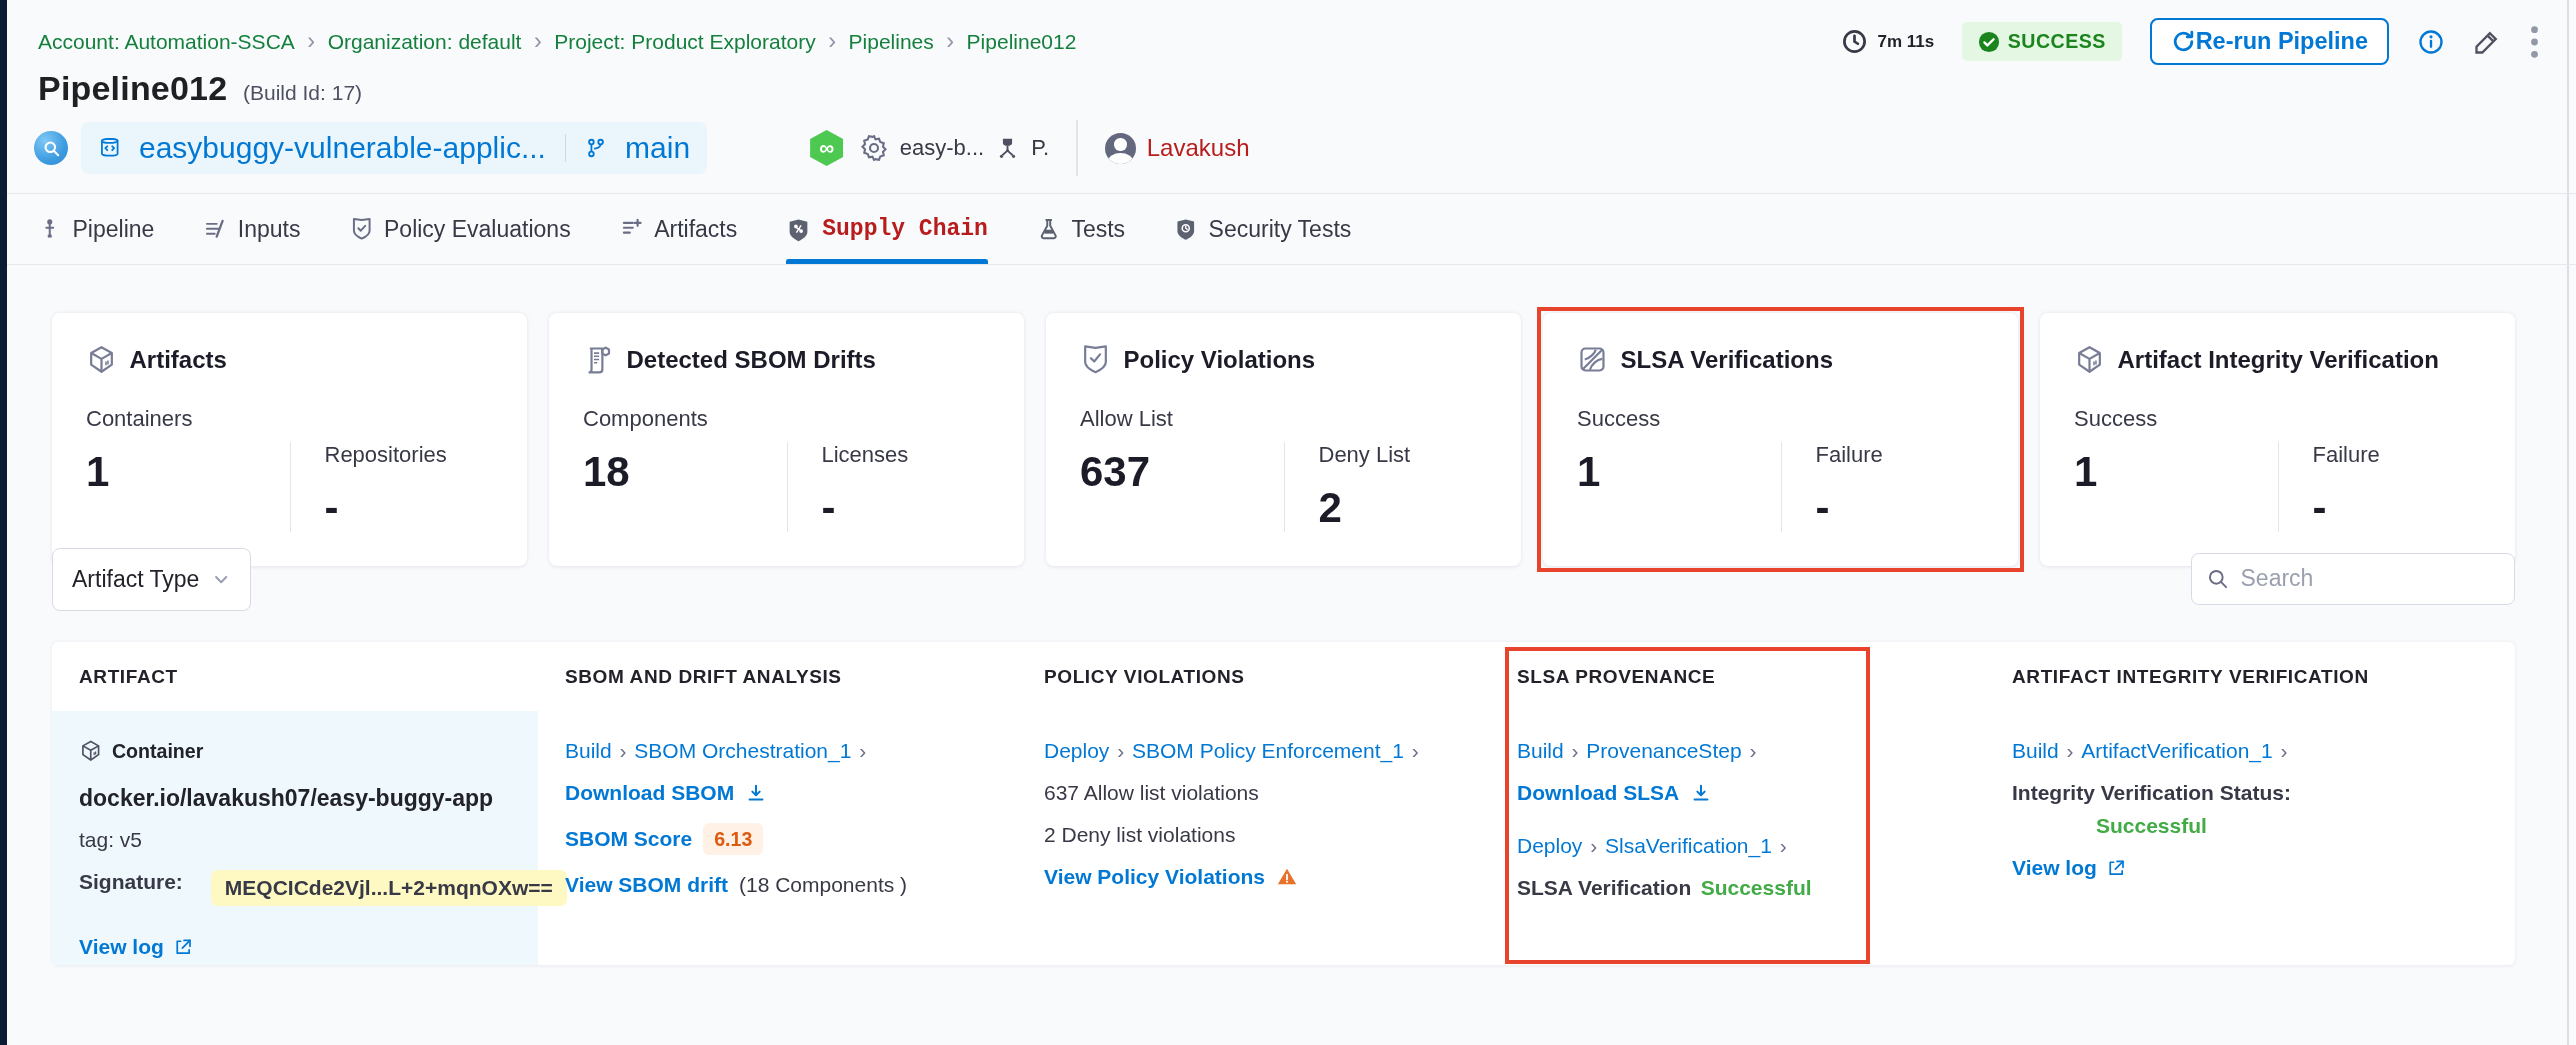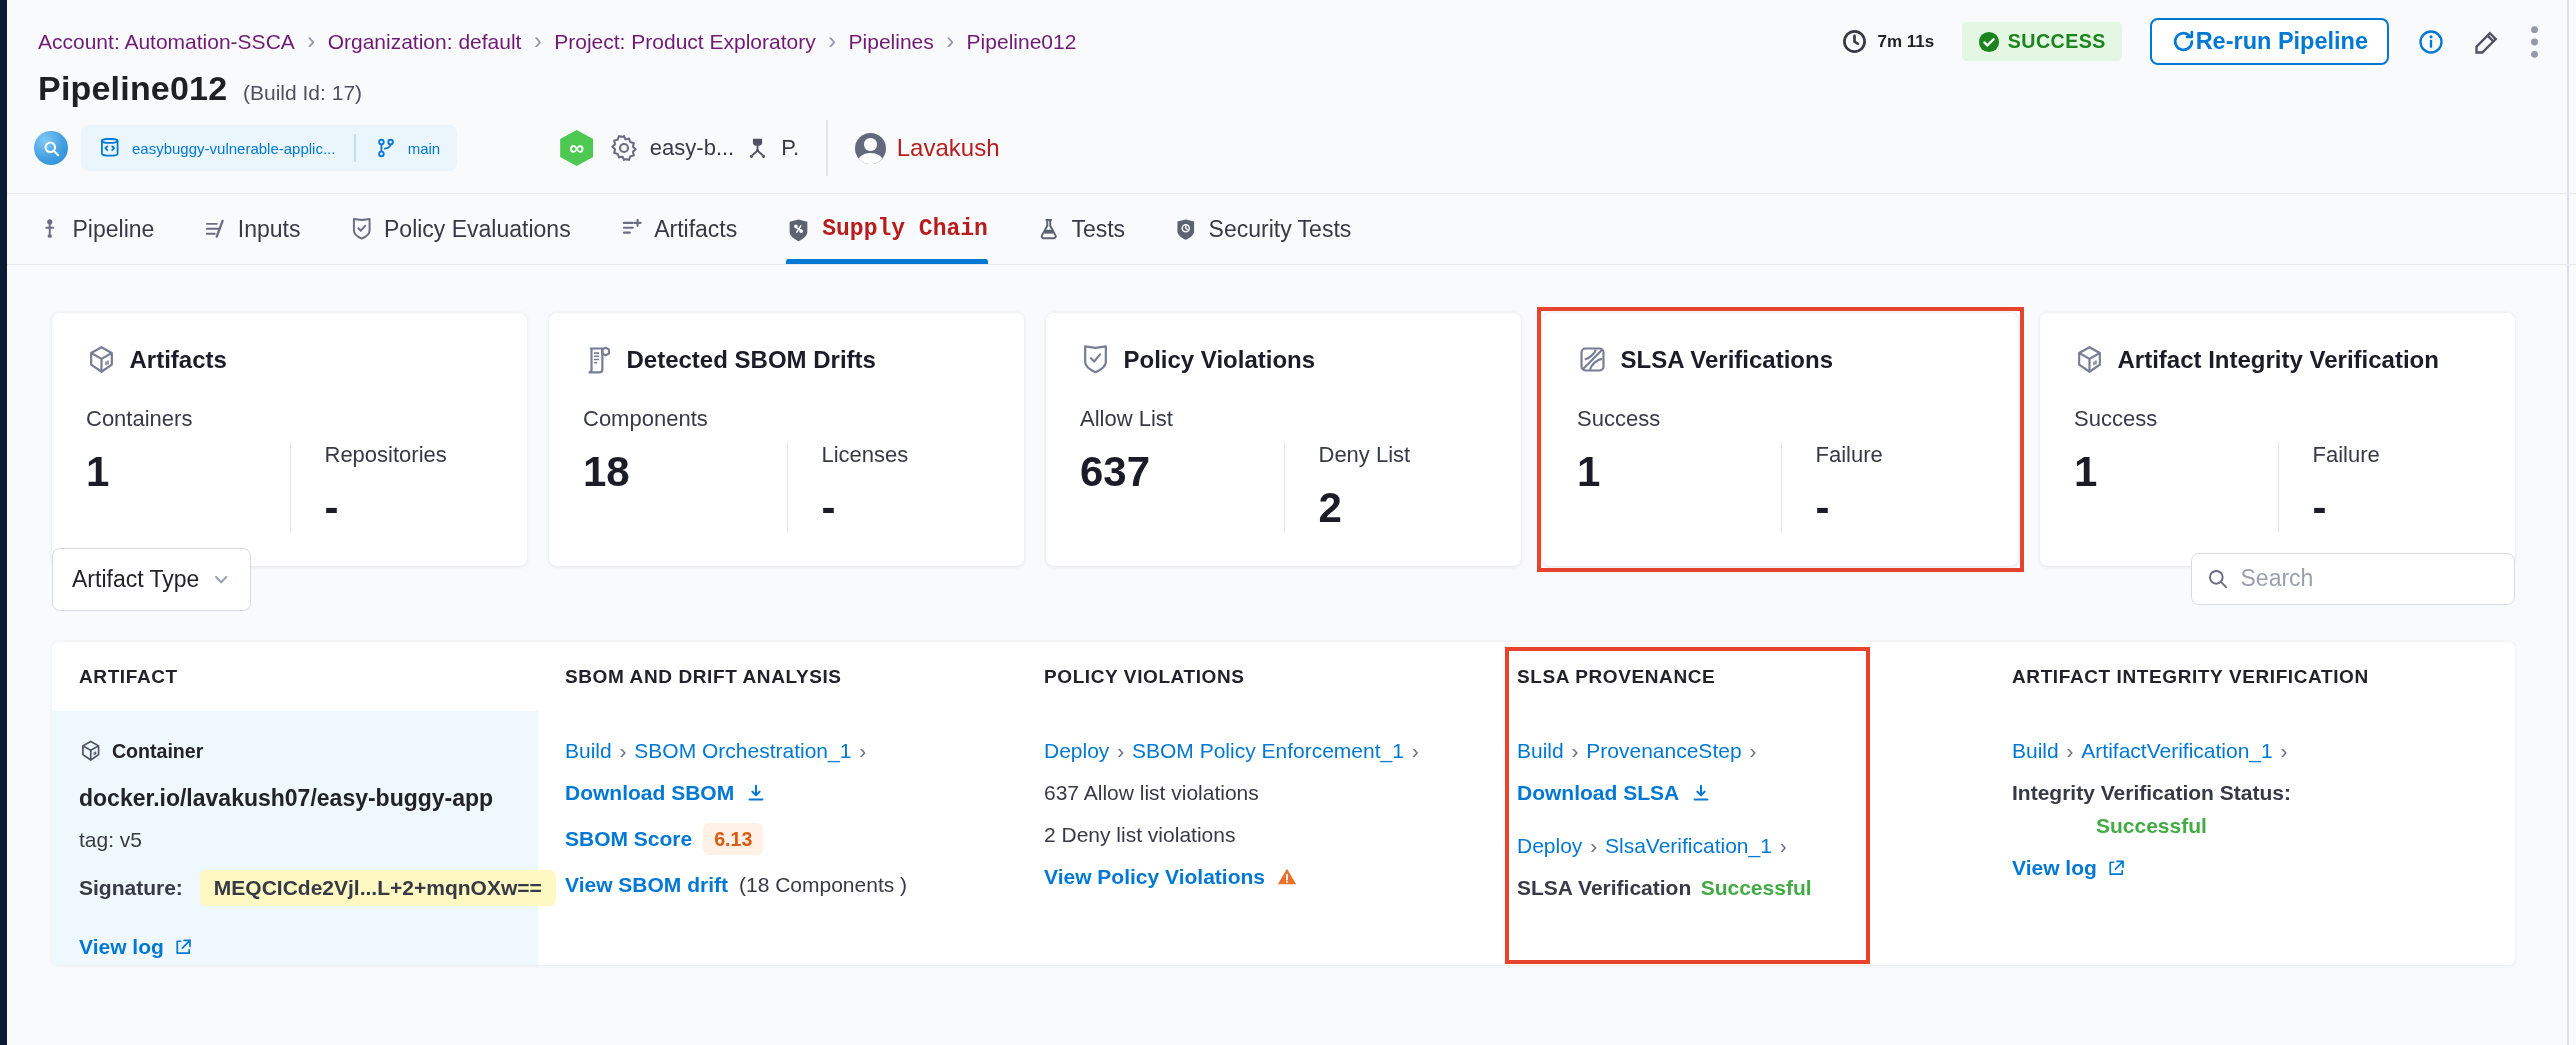--- a/index.html
+++ b/index.html
@@ -6,40 +6,40 @@
   html,body { width:2576px; height:1045px; }
   body { font-family:"Liberation Sans", sans-serif; background:#F6F8FB; color:#22222A; overflow:hidden; }
   .page { position:relative; width:2576px; height:1045px; background:#F8FAFC; }
 
   .left-edge { position:absolute; left:0; top:0; bottom:0; width:7px; background:#0B1B32; z-index:9; }
   .right-line { position:absolute; right:7px; top:0; bottom:0; width:1.6px; background:#DCDFE6; }
 
   
   .topbar { position:absolute; top:17px; left:38px; right:36px; height:49px; display:flex; justify-content:space-between; align-items:center; }
   .breadcrumb { display:flex; align-items:center; font-size:21px; }
-  .breadcrumb a { color:#701a75; text-decoration:none; cursor:pointer; }
+  .breadcrumb a { color:#15803d; text-decoration:none; cursor:pointer; }
   .crumb-sep { color:#9293AB; font-size:23.5px; margin:0 12.5px; line-height:1; }
   .top-actions { display:flex; align-items:center; gap:28px; }
   .duration { display:flex; align-items:center; gap:9.4px; font-size:17px; font-weight:700; color:#22222A; }
   .status-badge { display:flex; align-items:center; gap:7.8px; background:#E3F7E3; border-radius:4.7px; padding:7.8px 15.7px; }
   .status-badge span { font-size:19.6px; font-weight:700; color:#1B841D; letter-spacing:0.5px; }
   .rerun-btn { display:flex; align-items:center; background:#fff; border:2.4px solid #0278D5; border-radius:7.8px; padding:7.8px 19px; cursor:pointer; }
   .rerun-btn span { font-size:23.5px; font-weight:700; color:#0278D5; }
   .icon-btn { display:flex; align-items:center; justify-content:center; cursor:pointer; }
 
   
   .title-row { position:absolute; top:69px; left:38px; display:flex; align-items:baseline; gap:15.7px; }
   .title-row h1 { font-size:34px; font-weight:800; color:#1F2024; letter-spacing:0.2px; }
   .build-id { font-size:21px; color:#4F5162; }
 
   
   .meta-row { position:absolute; top:122px; left:34px; height:52px; display:flex; align-items:center; }
   .codebase-circle { width:34px; height:34px; border-radius:50%; background:radial-gradient(circle at 32% 28%, #7EC8F5 0%, #3D9BE0 60%, #2F8BD3 100%); display:flex; align-items:center; justify-content:center; }
   .repo-pill { margin-left:12.5px; display:flex; align-items:center; background:#EBF6FC; border-radius:7.8px; padding:8.6px 17px; gap:11px; cursor:pointer; }
-  .repo-pill .txt { font-size:15px; color:#0278D5; }
+  .repo-pill .txt { font-size:30px; color:#0278D5;margin-left:7px; }
   .pill-divider { width:1.6px; height:28px; background:#C7DCEA; margin:0 7.8px; }
   .meta-gap { width:103px; }
   .hexagon { width:33px; height:36px; background:#4DC952; clip-path:polygon(50% 0,100% 25%,100% 75%,50% 100%,0 75%,0 25%); display:flex; align-items:center; justify-content:center; color:#fff; font-size:21px; font-weight:700; }
   .meta-item { display:flex; align-items:center; gap:11px; margin-left:15.7px; }
   .meta-text { font-size:22px; color:#383946; }
   .v-divider { width:1.6px; height:56px; background:#E3E5EC; margin:0 27px; }
   .avatar { width:31px; height:31px; border-radius:50%; background:#64687F; position:relative; overflow:hidden; }
   .avatar::before { content:""; position:absolute; top:5.5px; left:9.4px; width:12.5px; height:12.5px; border-radius:50%; background:#fff; }
   .avatar::after { content:""; position:absolute; top:20.4px; left:3.1px; width:25px; height:17px; border-radius:50%; background:#fff; }
   .user-name { font-size:24px; color:#b91c1c; margin-left:11px; }
@@ -80,21 +80,21 @@
   .trow { height:254px; }
   .cell { padding:28px 23.5px 0 27px; font-size:21px; display:flex; flex-direction:column; align-items:flex-start; gap:18px; line-height:24px; }
   .cell.artifact { background:#EFF8FC; height:254px; }
   a.lnk { color:#0278D5; text-decoration:none; cursor:pointer; }
   .lnk-b { font-weight:700; }
   .step-sep { color:#6B6D85; margin:0 7.8px; }
   .dark { color:#383946; }
   .green { color:#42AB45; }
   .badge-type { display:flex; align-items:center; gap:9.4px; font-size:19.6px; font-weight:700; color:#22222A; }
   .art-name { font-size:23px; font-weight:700; color:#22222A; margin-top:4.7px; }
-  .sig-row { display:flex; align-items:center; gap:17px; }
+  .sig-row { display:flex; gap:28px; }
   .sig-label { font-weight:700; color:#383946; }
   .sig-pill { background:#fef9c3; border-radius:6.3px; padding:6.3px 14px; font-weight:700; color:#383946; }
   .score-badge { background:#FFF1E5; border-radius:6.3px; padding:3.9px 11px; font-size:19.6px; font-weight:700; color:#DD5B10; margin-left:11px; }
   .inline { display:flex; align-items:center; }
   .gap-after { margin-bottom:11px; }
   .red-outline { position:absolute; left:1453px; top:4.7px; width:365px; height:317px; border:4.7px solid #E8432C; pointer-events:none; z-index:4; }
 
   svg { display:block; }
 </style>
 </head>

